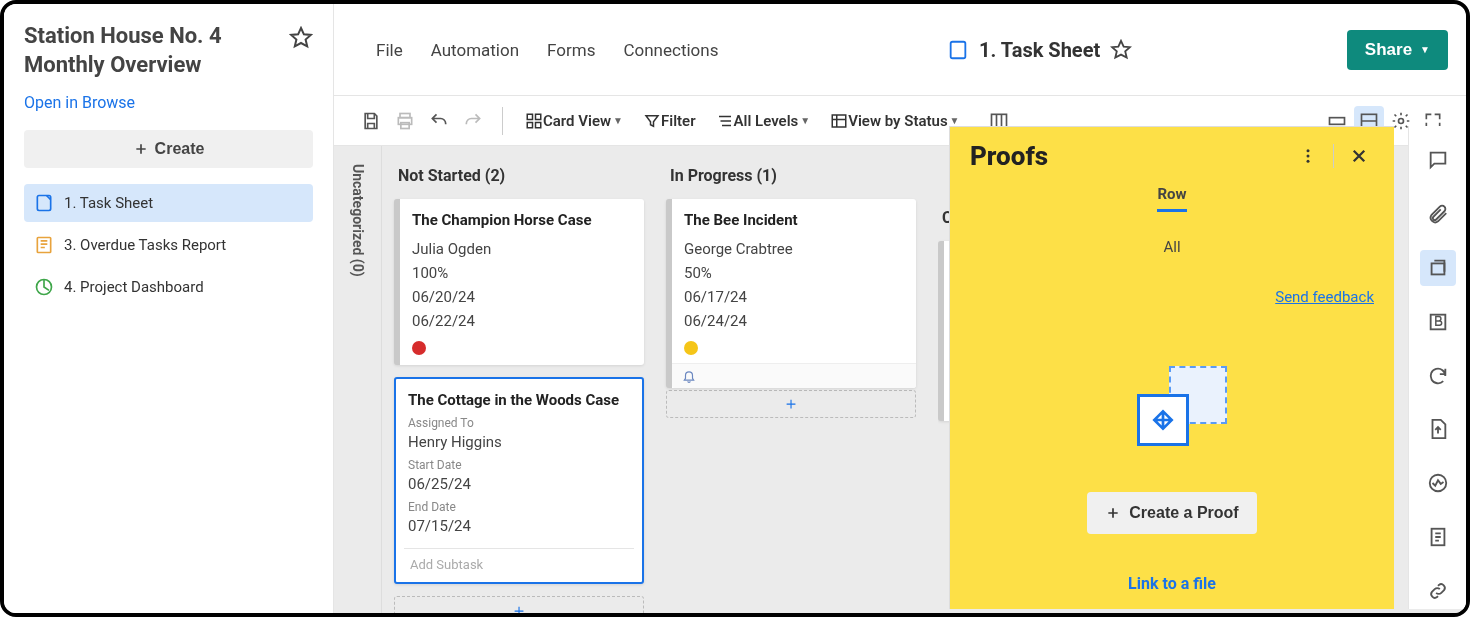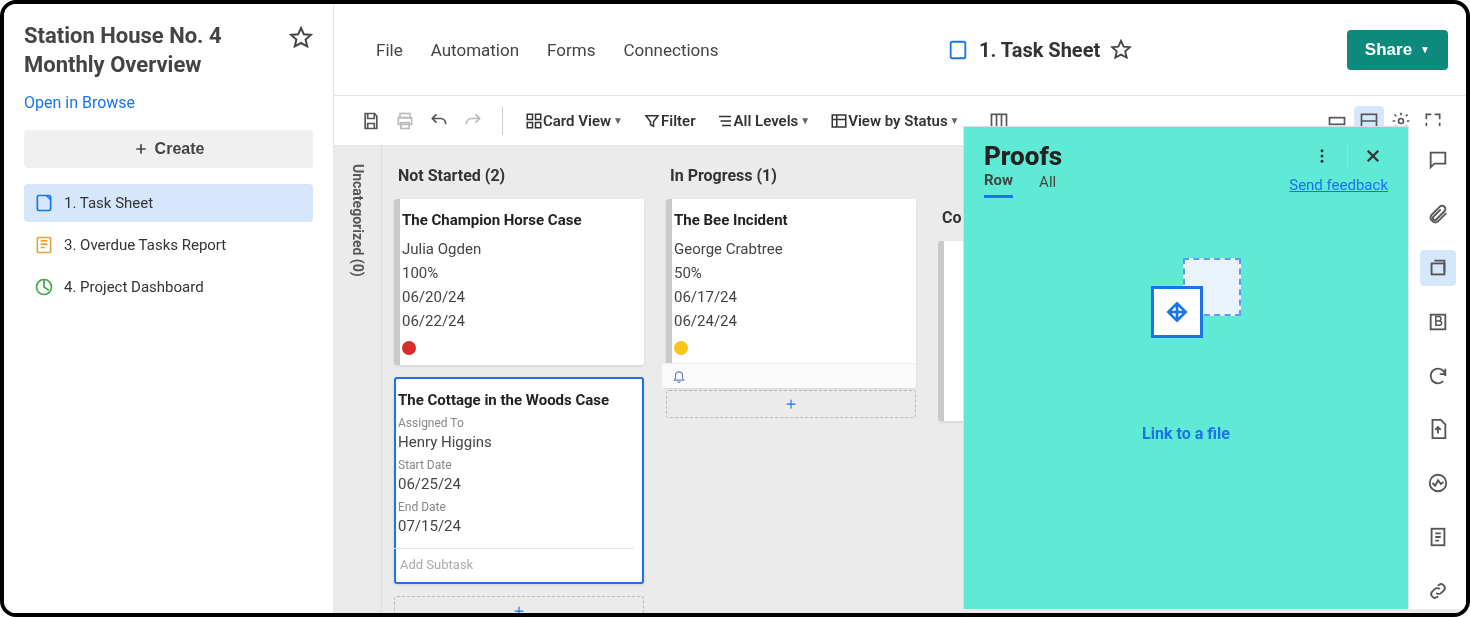--- a/index.html
+++ b/index.html
@@ -55,37 +55,37 @@
   .tb-right { margin-left:auto; display:flex; align-items:center; gap:2px; }
   .tb-right .active { background:#d6e7fb; }
 
   
   .board-wrap { flex:1; display:flex; background:#ebebeb; overflow:hidden; }
   .uncat-rail { width:48px; background:#ebebeb; display:flex; align-items:flex-start; justify-content:center; padding-top:18px; border-right:1px solid #ddd; }
   .uncat-label { writing-mode: vertical-rl; font-size:14px; font-weight:700; color:#555; }
   .board { flex:1; display:flex; gap:22px; padding:12px 0 0 12px; overflow:hidden; }
   .column { width:250px; flex-shrink:0; }
   .col-header { font-size:16px; font-weight:700; color:#333; padding:8px 4px 14px; }
-  .card { background:#fff; border-radius:3px; border-left:6px solid #c9c9c9; padding:12px 12px 10px 2px; margin-bottom:12px; box-shadow:0 1px 3px rgba(0,0,0,0.1); position:relative; }
+  .card { background:#fff; border-radius:3px; border-left:6px solid #c9c9c9; padding:12px 12px 10px 12px; margin-bottom:12px; box-shadow:0 1px 3px rgba(0,0,0,0.1); position:relative; }
   .card.selected { border:2px solid #1a73e8; border-radius:3px; }
   .card-title { font-weight:700; font-size:15px; color:#222; margin-bottom:6px; line-height:1.3; }
   .card-line { font-size:15px; color:#444; line-height:1.6; }
   .field-label { font-size:12px; color:#888; margin-top:4px; }
   .dot { width:14px; height:14px; border-radius:50%; margin-top:8px; }
   .bell-row { padding:5px 10px; background:#fafafa; border-top:1px solid #eee; border-radius:0 0 3px 3px; margin:8px -12px -10px -12px; color:#6a87c0; }
   .add-sub { margin:10px -4px 0 -4px; border-top:1px solid #e5e5e5; padding:8px 6px 0; font-size:13px; color:#aaa; }
   .add-card { border:1px dashed #bbb; border-radius:3px; height:28px; display:flex; align-items:center; justify-content:center; color:#1a73e8; font-size:17px; cursor:pointer; margin-top:0; }
 
   
-  .proofs { position:absolute; right:58px; top:122px; bottom:4px; width:445px; background:#5eead4; border-left:1px solid #ddd; border-top:1px solid #ddd; display:flex; flex-direction:column; padding:14px 20px;justify-content:flex-end; }
+  .proofs { position:absolute; right:72px; top:122px; bottom:4px; width:445px; background:#fde047; border-left:1px solid #ddd; border-top:1px solid #ddd; display:flex; flex-direction:column; padding:14px 20px;justify-content:flex-end; }
   .proofs-head { display:flex; align-items:center; }
   .proofs-title { font-size:26px; font-weight:800; color:#222; flex:1; }
   .proofs-head .iconbtn { width:30px; height:30px; display:flex; align-items:center; justify-content:center; cursor:pointer; font-size:18px; color:#333; }
   .pf-divider { width:1px; height:24px; background:#ccc; margin:0 10px; }
-  .proofs-tabs { display:flex; align-items:center; gap:26px; margin-top:0; font-size:15px; }
+  .proofs-tabs { display:flex; align-items:center; gap:26px; margin-top:14px; font-size:15px;flex-direction:column; }
   .proofs-tab { padding-bottom:6px; cursor:pointer; color:#444; }
   .proofs-tab.active { font-weight:700; border-bottom:3px solid #1a73e8; }
   .feedback-link { margin-left:auto; color:#1a73e8; text-decoration:underline; }
   .proofs-body { flex:1; display:flex; flex-direction:column; align-items:center; justify-content:flex-start; padding-top:60px; }
   .proof-ill { width:90px; height:80px; position:relative; margin-bottom:46px; margin-left:20px; }
   .dash-box { width:58px; height:58px; border:2px dashed #5a9bf5; position:absolute; right:0; top:0; background:#eaf2fd; }
   .solid-box { width:52px; height:52px; border:3px solid #1a73e8; position:absolute; left:0; bottom:0; background:#fff; display:flex; align-items:center; justify-content:center; }
   .create-proof { background:#f0f0f0; border:none; border-radius:4px; padding:12px 18px; font-size:16px; font-weight:600; color:#333; display:flex; align-items:center; gap:8px; cursor:pointer; }
   .link-file { color:#1a73e8; font-weight:700; font-size:16px; margin-top:40px; cursor:pointer; }
 
@@ -362,20 +362,28 @@
     </div>
     <div class="proofs-body">
       <div class="proof-ill">
         <div class="dash-box"></div>
         <div class="solid-box">
           <svg width="26" height="26" viewBox="0 0 24 24" fill="none" stroke="#1a73e8" stroke-width="2.5">
               <path d="M12 4v16M4 12h16M8 8l4-4 4 4M8 16l4 4 4-4M8 8l-4 4 4 4M16 8l4 4-4 4"></path>
             </svg>
         </div>
       </div>
+      <button class="create-proof">
+        <span>
+          <svg width="16" height="16" viewBox="0 0 24 24" stroke="currentColor" stroke-width="2.5" fill="none">
+              <path d="M12 5v14M5 12h14"></path>
+            </svg>
+        </span>
+        <span>Create a Proof</span>
+      </button>
       <div class="link-file">Link to a file</div>
     </div>
   </div>
 
   <div class="rail">
     <div class="rail-icon">
       <svg width="22" height="22" viewBox="0 0 24 24" fill="none" stroke="currentColor" stroke-width="2">
           <path d="M4 4h16v12H8l-4 4z"></path>
         </svg>
     </div>

